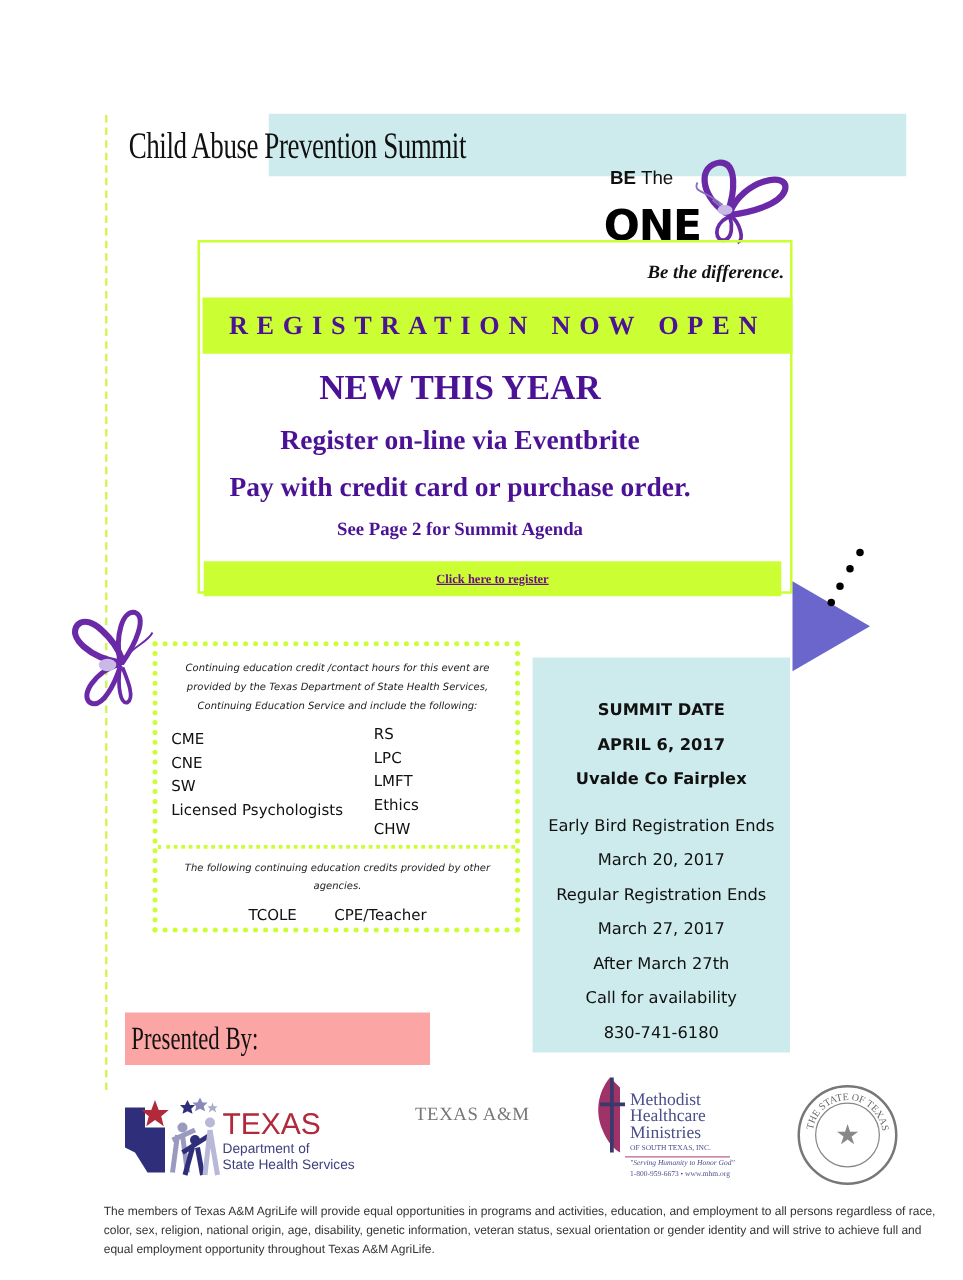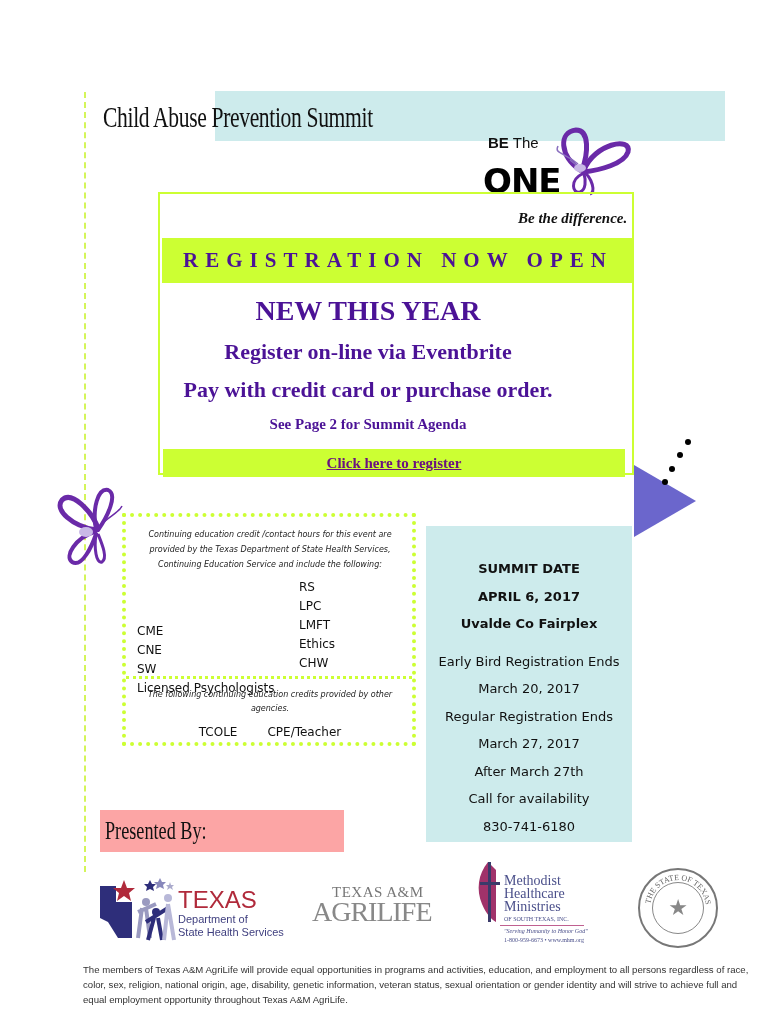--- a/index.html
+++ b/index.html
@@ -26,31 +26,31 @@
     .reg-banner { left: 162px; top: 238px; width: 472px; height: 45px; background: #ccff33; display: flex; align-items: center; justify-content: center; }
     .reg-banner span { font-family: "Liberation Serif", serif; font-weight: bold; font-size: 21px; letter-spacing: 7px; color: #4b1296; }
 
     .purple-serif { font-family: "Liberation Serif", serif; font-weight: bold; color: #4b1296; text-align: center; width: 420px; left: 158px; }
     .new-year { top: 295px; font-size: 28px; }
     .eventbrite { top: 339px; font-size: 22px; }
     .credit { top: 377px; font-size: 22px; }
     .agenda { top: 416px; font-size: 15px; }
 
     .click-bar { left: 163px; top: 449px; width: 462px; height: 28px; background: #ccff33; display: flex; align-items: center; justify-content: center; }
-    .click-link { font-family: "Liberation Serif", serif; font-weight: bold; font-size: 15px; color: #6a1180; text-decoration: underline; cursor: pointer; }
+    .click-link { font-family: "Liberation Serif", serif; font-weight: bold; font-size: 10px; color: #6a1180; text-decoration: underline; cursor: pointer; }
 
     
     .triangle { left: 634px; top: 465px; width: 0; height: 0; border-top: 36px solid transparent; border-bottom: 36px solid transparent; border-left: 62px solid #6b66cc; }
     .dot { width: 6px; height: 6px; background: #000; border-radius: 50%; }
 
     
     .credits-box { left: 122px; top: 513px; width: 294px; height: 233px; border: 4px dotted #ccff33; }
     .credits-intro { left: 130px; top: 527px; width: 280px; font-family: "DejaVu Sans", sans-serif; font-style: italic; font-size: 8px; line-height: 15px; text-align: center; color: #222; }
     .credits-col { font-family: "DejaVu Sans", sans-serif; font-size: 12px; line-height: 19px; color: #111; }
-    .col-left { left: 137px; top: 582px; margin-top: 40px; }
+    .col-left { left: 137px; top: 582px; }
     .col-right { left: 299px; top: 578px; }
     .credits-divider { left: 126px; top: 676px; width: 286px; border-top: 3px dotted #ccff33; }
     .other-intro { left: 130px; top: 688px; width: 280px; font-family: "DejaVu Sans", sans-serif; font-style: italic; font-size: 8px; line-height: 14px; text-align: center; color: #222; }
     .other-row { left: 130px; top: 725px; width: 280px; display: flex; justify-content: center; gap: 30px; font-family: "DejaVu Sans", sans-serif; font-size: 12px; color: #111; }
 
     
     .summit-box { left: 426px; top: 526px; width: 206px; height: 316px; background: #cdebec; }
     .summit-line { width: 206px; left: 426px; text-align: center; font-family: "DejaVu Sans", sans-serif; font-size: 13px; color: #111; }
     .summit-line.bold { font-weight: bold; font-size: 13px; }
 
@@ -175,21 +175,20 @@
     <circle cx="70" cy="20" r="4" fill="#b8b8d8"></circle>
       <path d="M70 26 L66 62 M70 26 L76 62" stroke="#b8b8d8" stroke-width="4"></path>
   </svg>
   <div class="abs dshs-texas" style="left:80px;top:14px">TEXAS</div>
   <div class="abs dshs-sub" style="left:80px;top:41px">Department of</div>
   <div class="abs dshs-sub" style="left:80px;top:54px">State Health Services</div>
 </div>
 
 <div class="logo" style="left:312px;top:884px;width:128px;height:44px">
   <div class="abs agri-top" style="left:20px;top:0">TEXAS A&amp;M</div>
-  <div class="abs agri-main" style="left:0;top:12px">AGRILIFE</div>
 </div>
 
 <div class="logo" style="left:474px;top:860px;width:120px;height:90px">
   <svg class="abs" style="left:0;top:0" width="26" height="64" viewBox="0 0 26 64">
     <path d="M14 2 C4 14 2 30 8 44 C12 54 18 60 22 62 L22 10 Z" fill="#a0326a"></path>
     <rect x="14" y="2" width="3" height="60" fill="#3a3a6a"></rect>
     <rect x="6" y="22" width="20" height="3" fill="#3a3a6a"></rect>
   </svg>
   <div class="abs mhm-name" style="left:30px;top:14px">Methodist</div>
   <div class="abs mhm-name" style="left:30px;top:27px">Healthcare</div>

